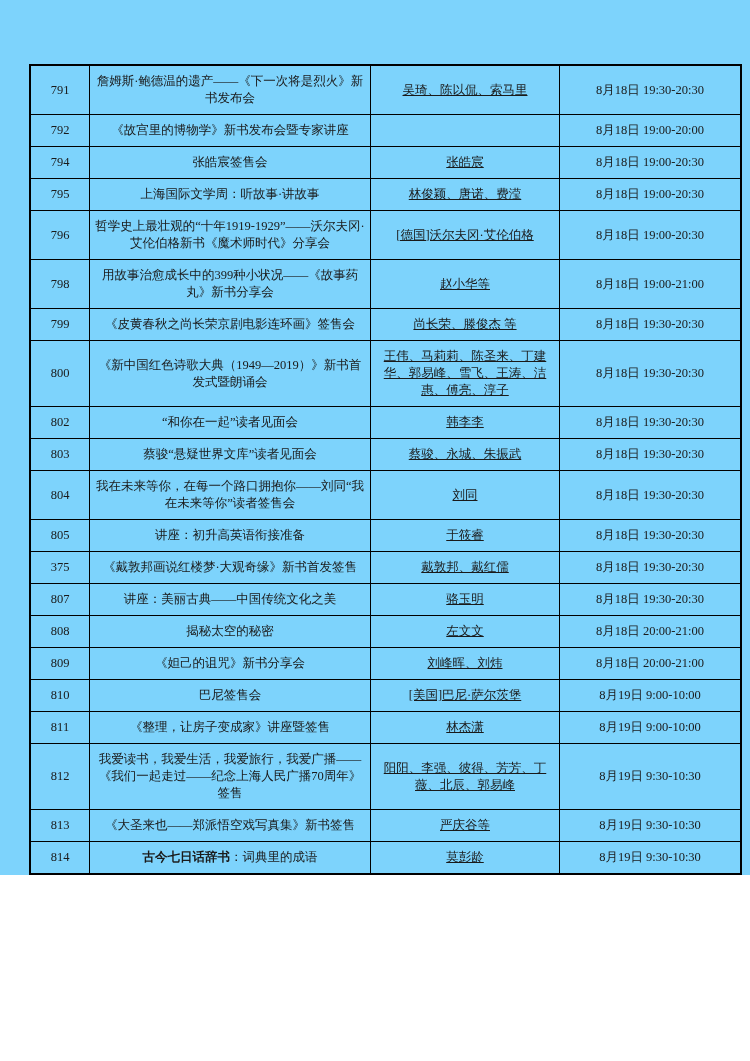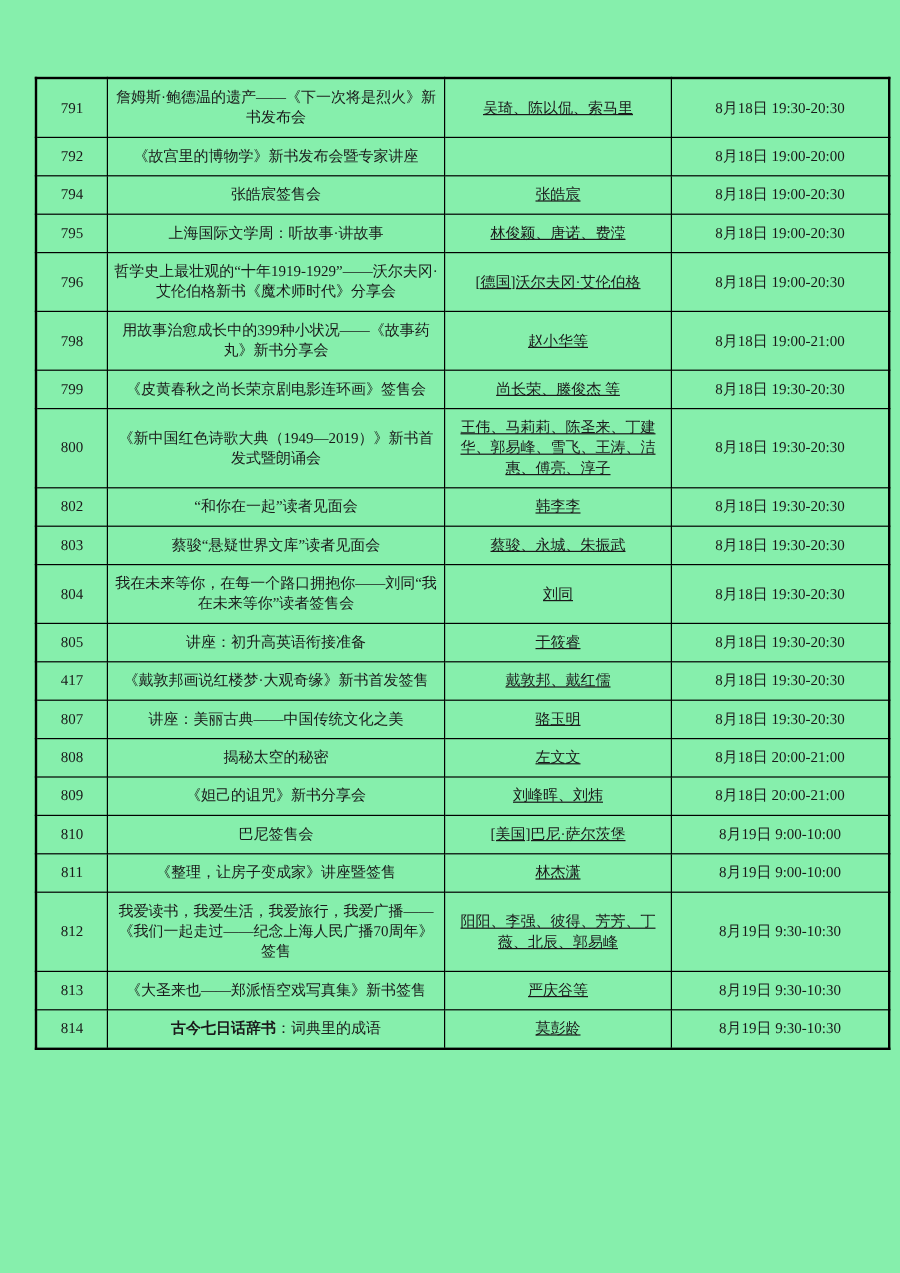--- a/index.html
+++ b/index.html
@@ -3,22 +3,22 @@
 <meta charset="utf-8">
 <style>
   html, body {
     margin: 0;
     padding: 0;
     background: #ffffff;
   }
   .page {
     position: relative;
     width: 750px;
-    height: 1061px;
-    background: #86efac;
+    height: 875px;
+    background: #7dd3fc;
     font-family: "Liberation Serif", "DejaVu Serif", serif;
     color: #111111;
     overflow: hidden;
   }
   table.events {
     position: absolute;
     left: 29px;
     top: 64px;
     width: 690px;
     border-collapse: collapse;
@@ -224,21 +224,21 @@
     <td class="col-guest">
       <span>于筱睿</span>
     </td>
     <td class="col-time">
       <span>8月18日 19:30-20:30</span>
     </td>
   </tr>
 
   <tr>
     <td class="col-no">
-      <span>417</span>
+      <span>375</span>
     </td>
     <td class="col-title">
       <span class="bold"></span><span>《戴敦邦画说红楼梦·大观奇缘》新书首发签售</span>
     </td>
     <td class="col-guest">
       <span>戴敦邦、戴红儒</span>
     </td>
     <td class="col-time">
       <span>8月18日 19:30-20:30</span>
     </td>

